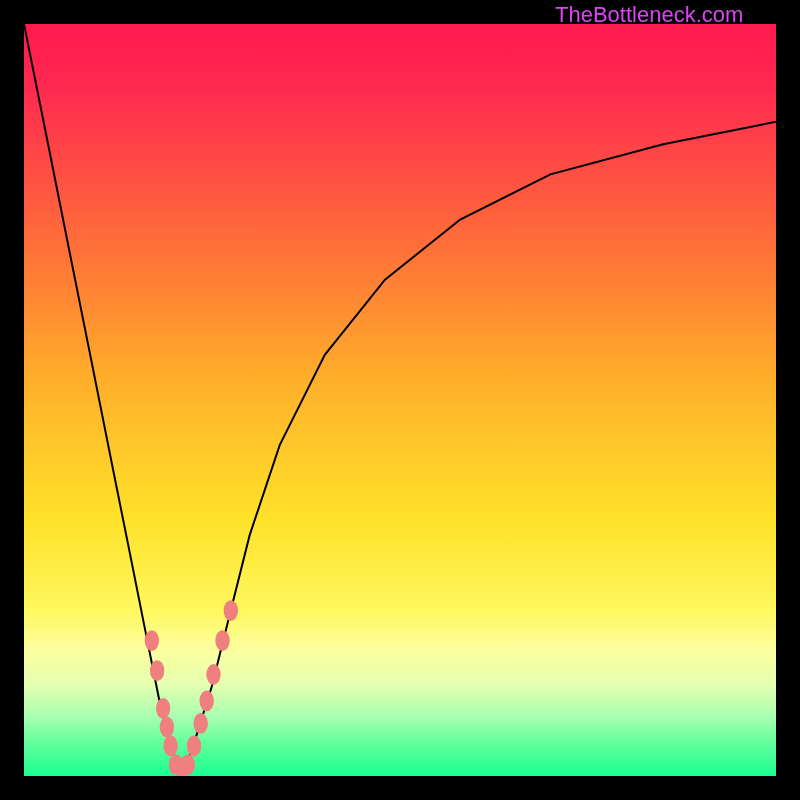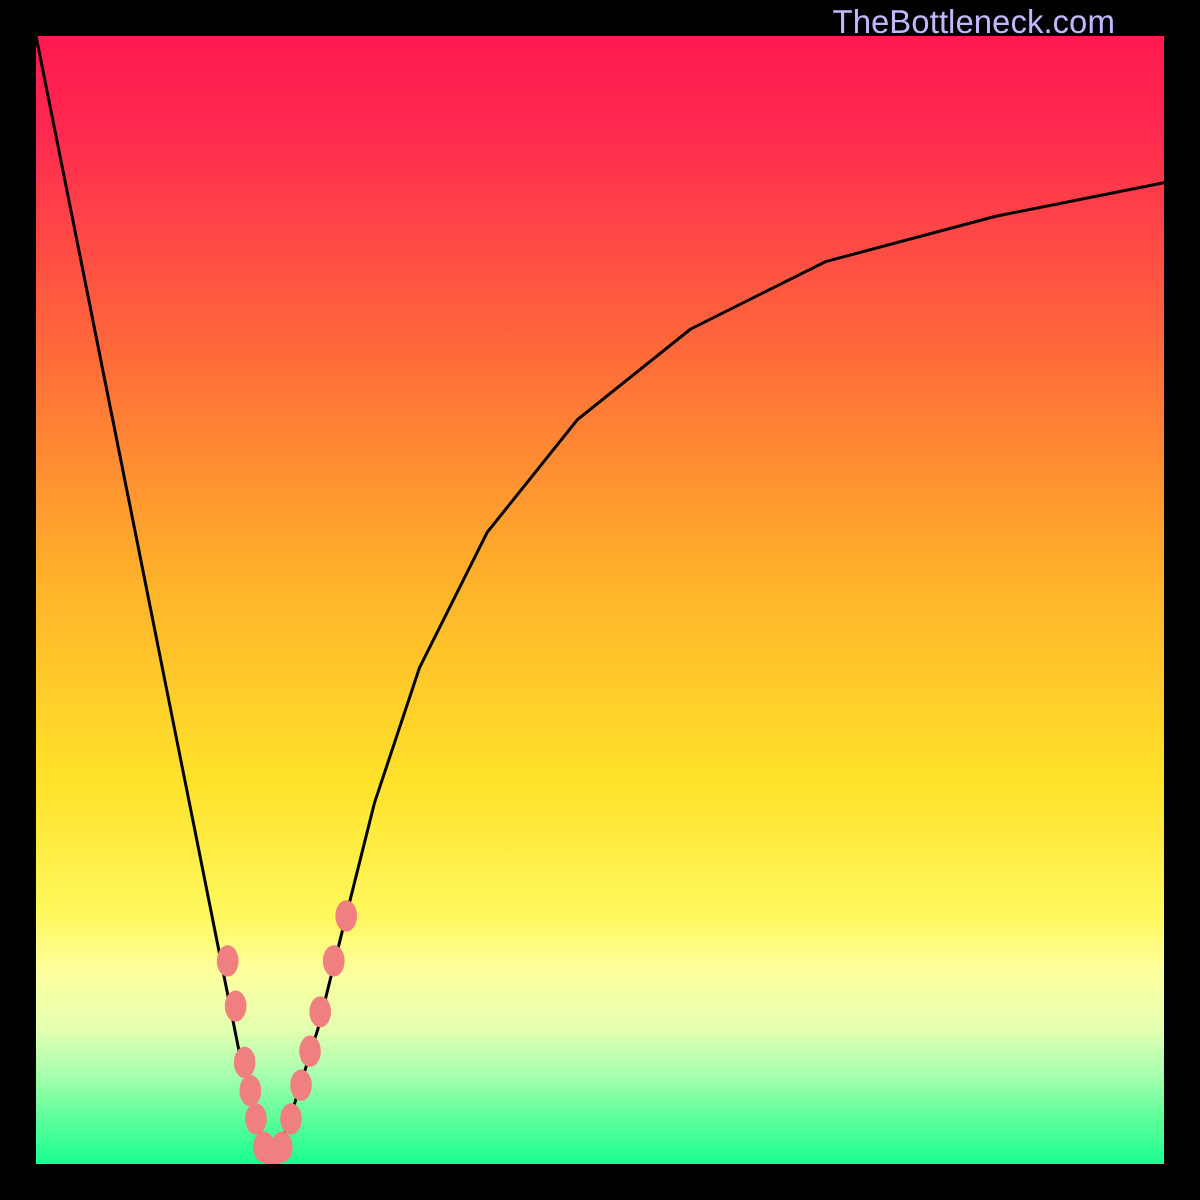--- a/index.html
+++ b/index.html
@@ -68,14 +68,14 @@
           <ellipse cx="163.9" cy="740.7" rx="7.2" ry="10.4" fill="#f08080"></ellipse>
           <ellipse cx="170.0" cy="721.9" rx="7.2" ry="10.4" fill="#f08080"></ellipse>
           <ellipse cx="176.7" cy="699.4" rx="7.2" ry="10.4" fill="#f08080"></ellipse>
           <ellipse cx="182.7" cy="676.8" rx="7.2" ry="10.4" fill="#f08080"></ellipse>
           <ellipse cx="189.5" cy="650.5" rx="7.2" ry="10.4" fill="#f08080"></ellipse>
           <ellipse cx="198.5" cy="616.6" rx="7.2" ry="10.4" fill="#f08080"></ellipse>
           <ellipse cx="206.8" cy="586.6" rx="7.2" ry="10.4" fill="#f08080"></ellipse>
         </g>
     </svg>
   </div>
-  <div class="attribution" style="left:555px;top:2px;color:#c4b5fd;font-size:22px;">TheBottleneck.com</div>
+  <div class="attribution" style="left:555px;top:2px;color:#d946ef;font-size:22px;">TheBottleneck.com</div>
 </div>
 
 </body></html>

